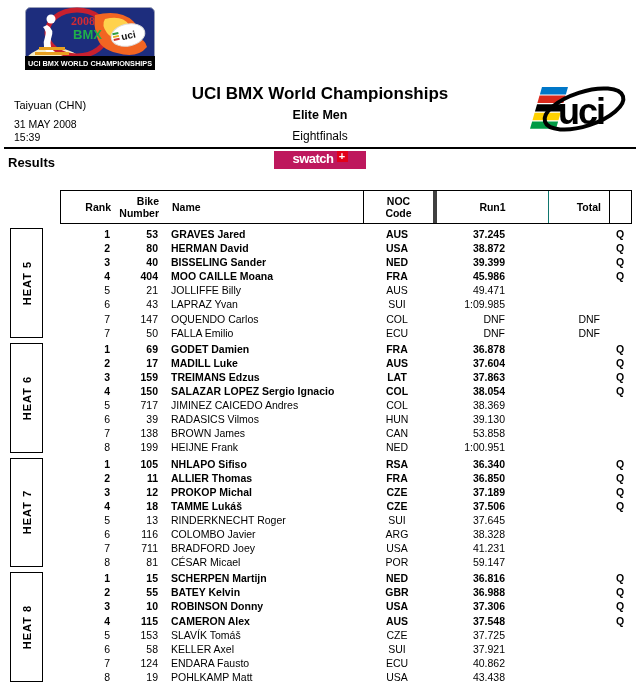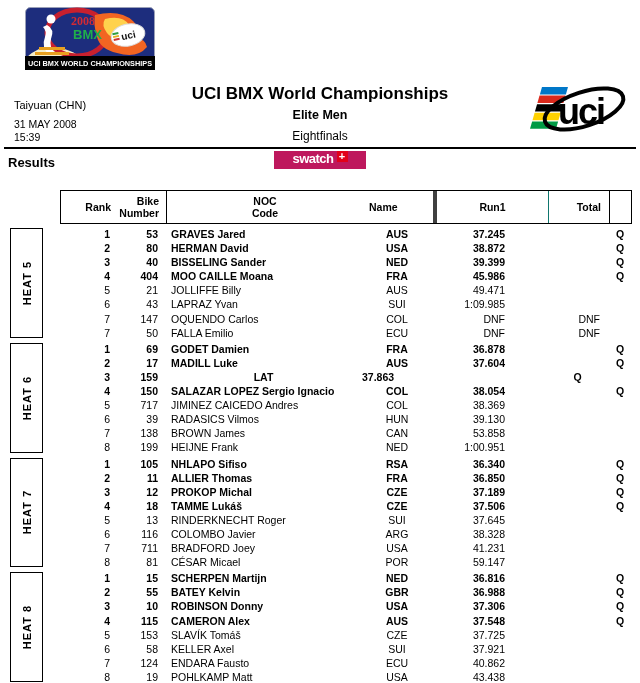--- a/index.html
+++ b/index.html
@@ -140,23 +140,23 @@
   <div class="swatch-logo">
     <span class="swatch-text">swatch</span>
     <span class="swiss-cross">+</span>
   </div>
 
   <div class="table-area">
     <div class="thead grid-cols">
       <div class="th th-rank">Rank</div>
       <div class="th th-bike">Bike
 Number</div>
+      <div class="th th-name">Name</div>
       <div class="th th-noc">NOC
 Code</div>
-      <div class="th th-name">Name</div>
       <div class="th th-run1">Run1</div>
       <div class="th th-total">Total</div>
       <div class="th th-q"></div>
     </div>
     <div class="heats">
         <div class="heat">
           <div class="heat-box">
             <span class="heat-label">HEAT 5</span>
           </div>
           <div class="trow grid-cols bold">
@@ -250,20 +250,21 @@
             <div class="cell c-bike">17</div>
             <div class="cell c-name">MADILL Luke</div>
             <div class="cell c-noc">AUS</div>
             <div class="cell c-run1">37.604</div>
             <div class="cell c-total"></div>
             <div class="cell c-q">Q</div>
           </div>
           <div class="trow grid-cols bold">
             <div class="cell c-rank">3</div>
             <div class="cell c-bike">159</div>
+            <div class="cell c-name">TREIMANS Edzus</div>
             <div class="cell c-noc">LAT</div>
             <div class="cell c-run1">37.863</div>
             <div class="cell c-total"></div>
             <div class="cell c-q">Q</div>
           </div>
           <div class="trow grid-cols bold">
             <div class="cell c-rank">4</div>
             <div class="cell c-bike">150</div>
             <div class="cell c-name">SALAZAR LOPEZ Sergio Ignacio</div>
             <div class="cell c-noc">COL</div>

